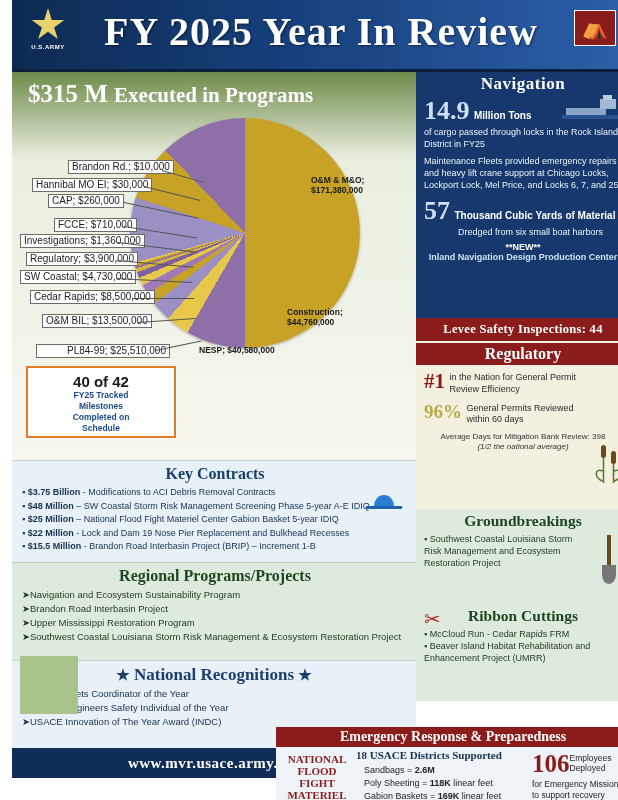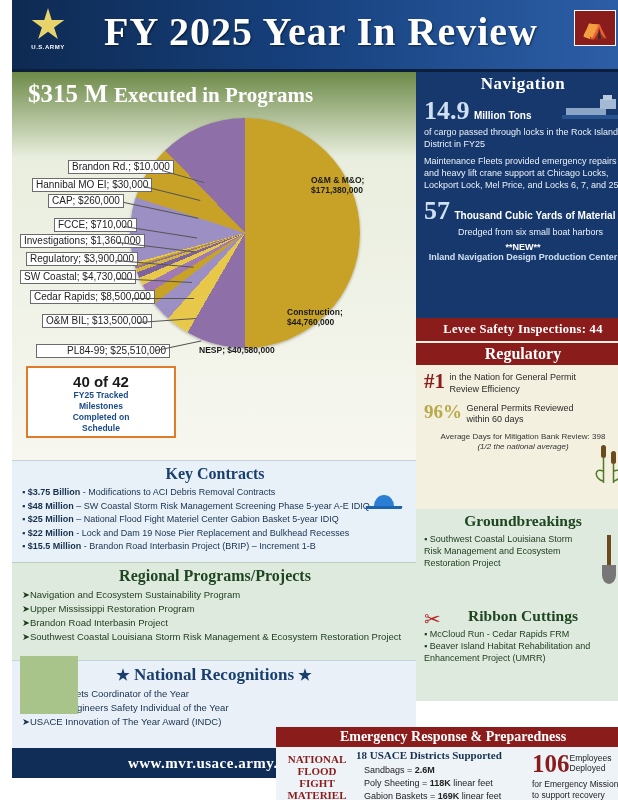--- a/index.html
+++ b/index.html
@@ -276,22 +276,22 @@
           <div>▪ <span>$25 Million</span><span class="norm"> – National Flood Fight Materiel Center Gabion Basket 5-year IDIQ</span></div>
           <div>▪ <span>$22 Million</span><span class="norm"> - Lock and Dam 19 Nose Pier Replacement and Bulkhead Recesses</span></div>
           <div>▪ <span>$15.5 Million</span><span class="norm"> - Brandon Road Interbasin Project (BRIP) – Increment 1-B</span></div>
         </div>
       </div>
 
       <div class="regional">
         <div class="section-title-center" style="color:#1e4620;">Regional Programs/Projects</div>
         <div class="reg-list">
           <div>➤<span>Navigation and Ecosystem Sustainability Program</span></div>
+          <div>➤<span>Brandon Road Interbasin Project</span></div>
           <div>➤<span>Upper Mississippi Restoration Program</span></div>
-          <div>➤<span>Brandon Road Interbasin Project</span></div>
           <div>➤<span>Southwest Coastal Louisiana Storm Risk Management &amp; Ecosystem Restoration Project</span></div>
         </div>
       </div>
 
       <div class="natrec">
         <div class="natrec-title">
           <span class="star-blue">★</span>
           <span>National Recognitions</span>
           <span class="star-blue">★</span>
         </div>

